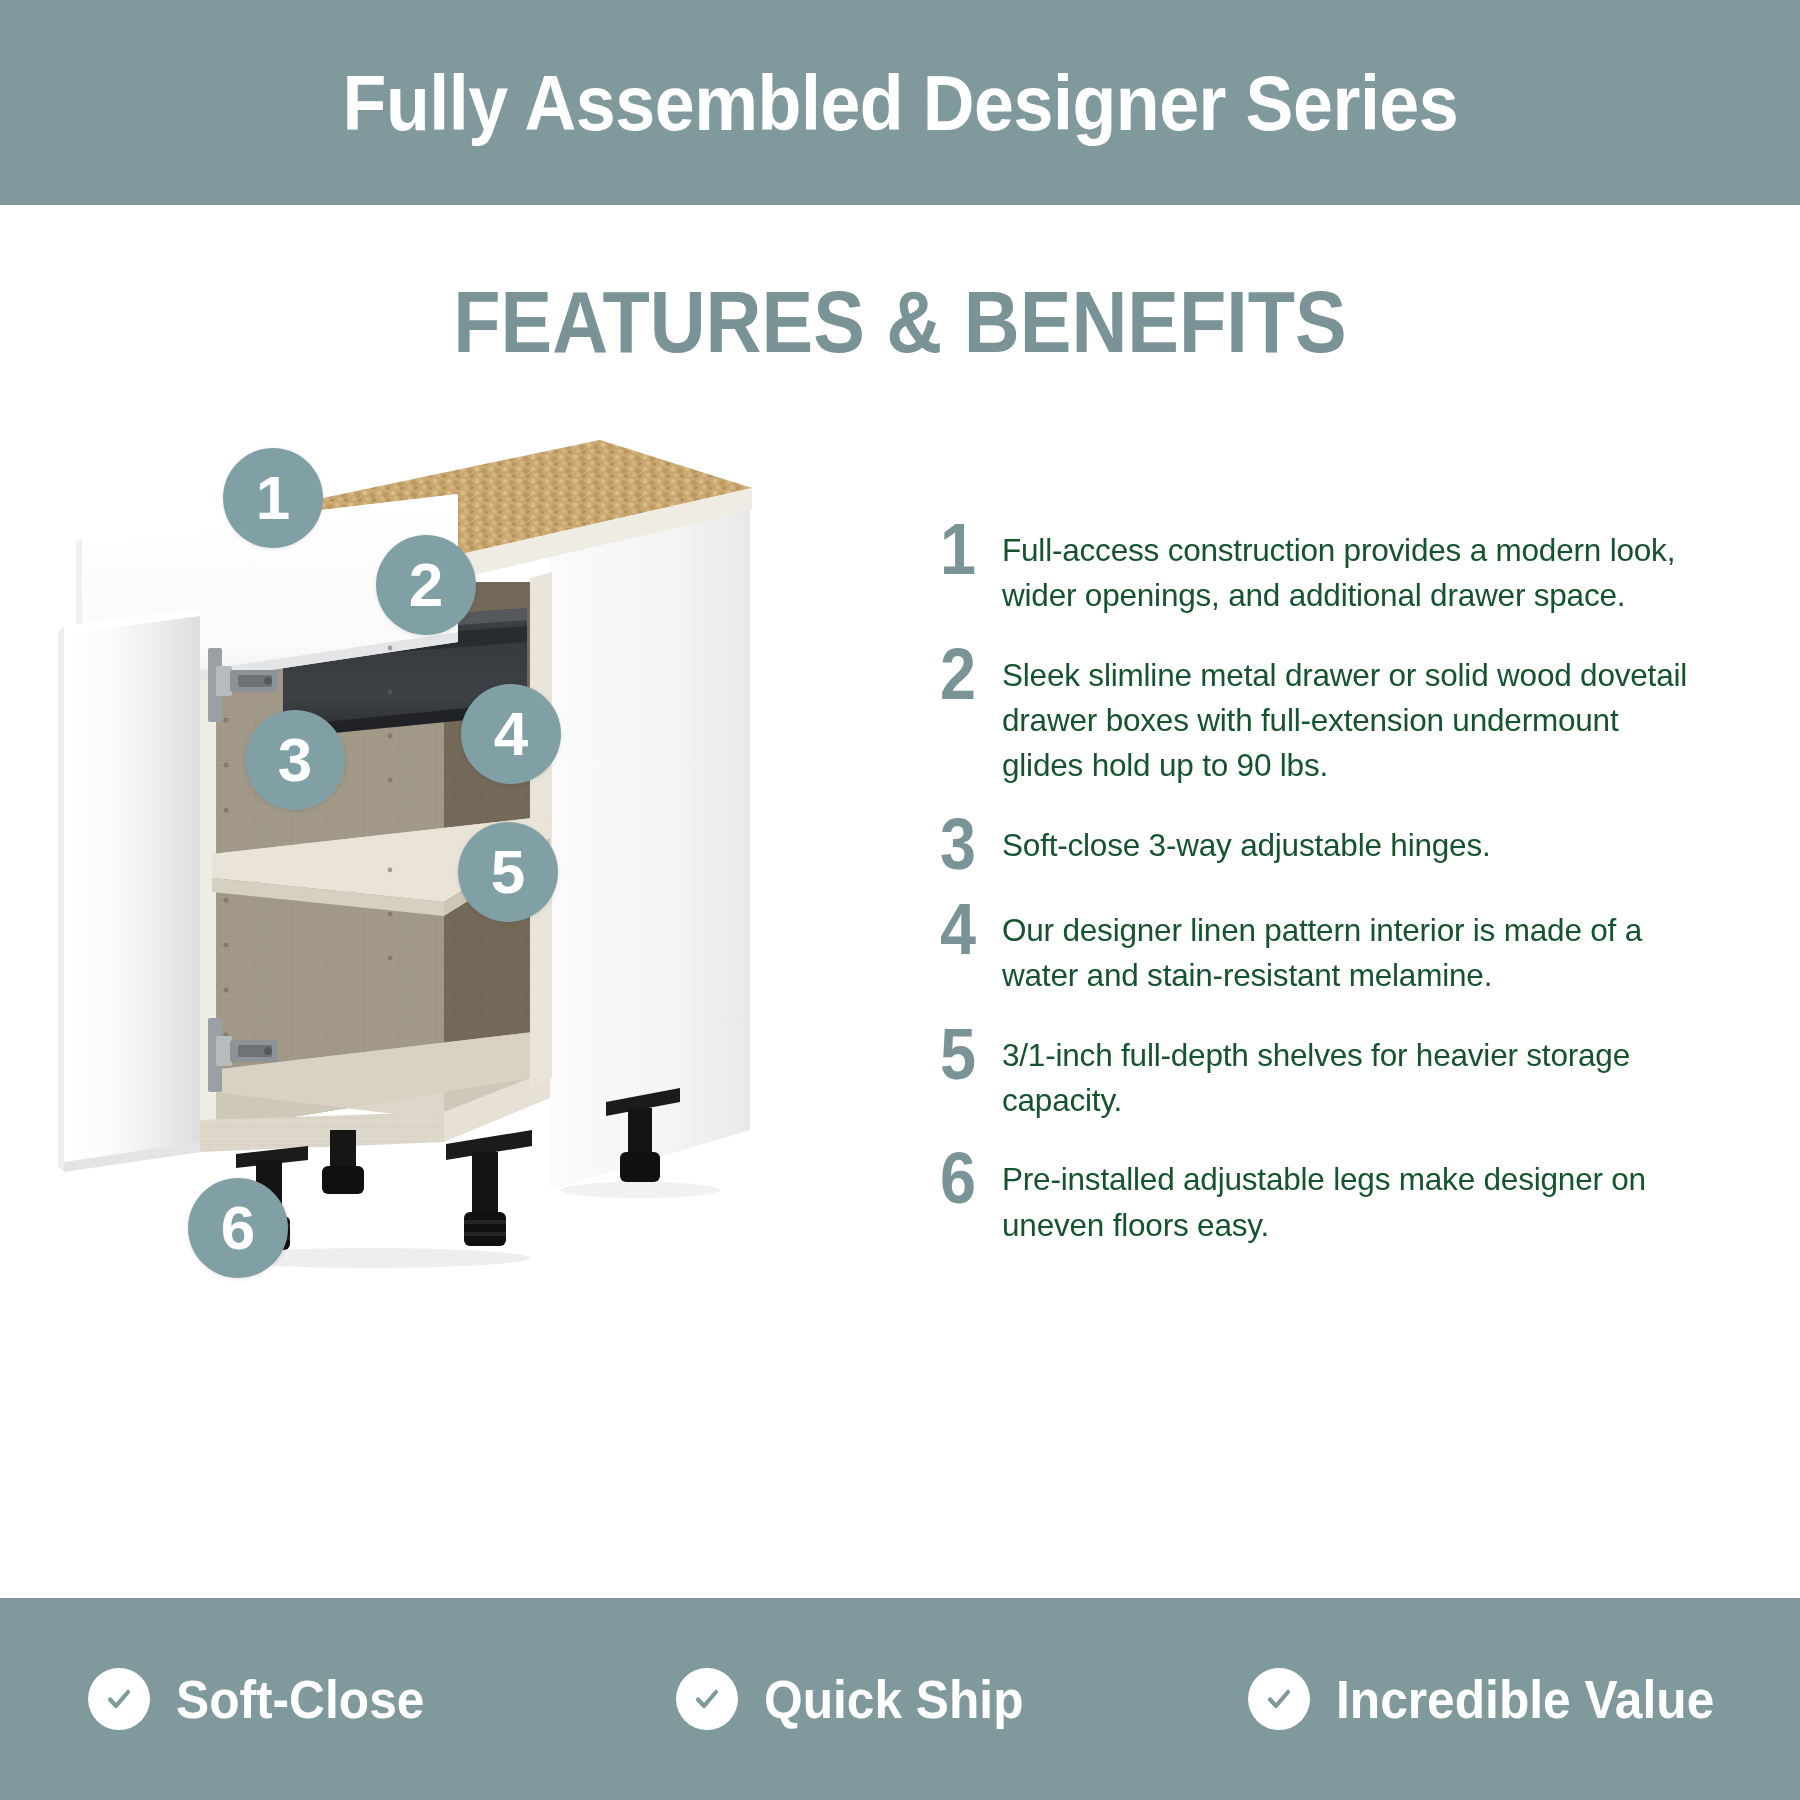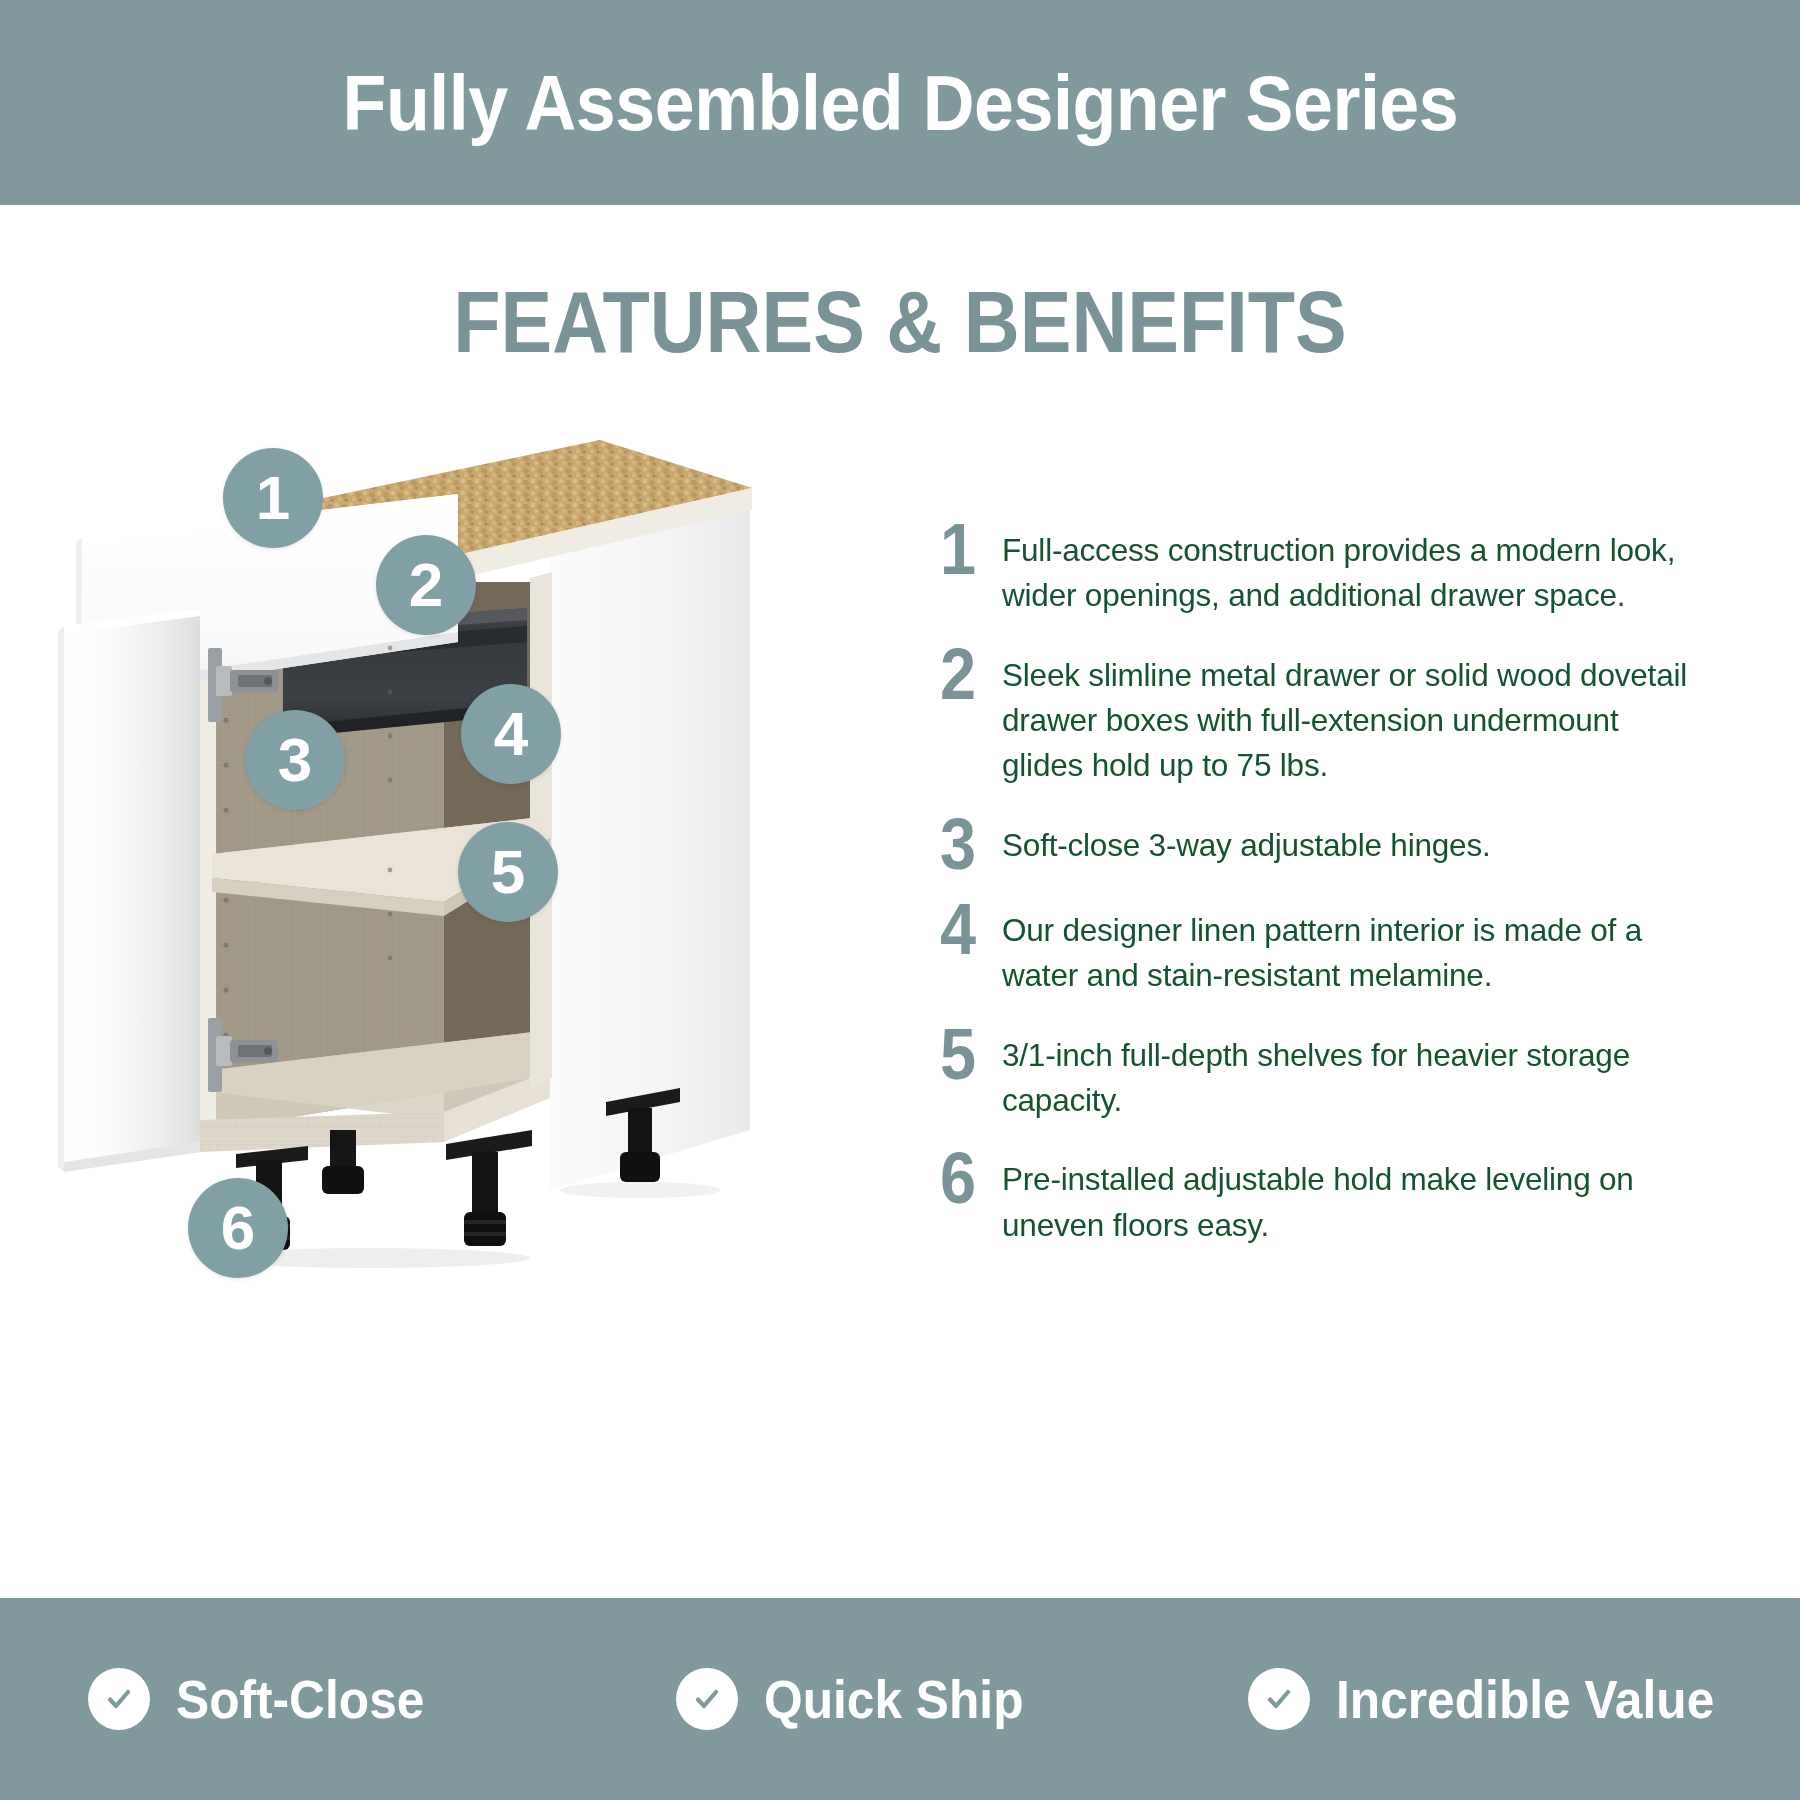--- a/index.html
+++ b/index.html
@@ -327,41 +327,41 @@
 
   <div class="feature-list">
 
     <div class="feature-item">
       <div class="feature-num">1</div>
       <div class="feature-text">Full-access construction provides a modern look, wider openings, and additional drawer space.</div>
     </div>
 
     <div class="feature-item">
       <div class="feature-num">2</div>
-      <div class="feature-text">Sleek slimline metal drawer or solid wood dovetail drawer boxes with full-extension undermount glides hold up to 75 lbs.</div>
+      <div class="feature-text">Sleek slimline metal drawer or solid wood dovetail drawer boxes with full-extension undermount glides hold up to 90 lbs.</div>
     </div>
 
     <div class="feature-item">
       <div class="feature-num">3</div>
       <div class="feature-text">Soft-close 3-way adjustable hinges.</div>
     </div>
 
     <div class="feature-item">
       <div class="feature-num">4</div>
       <div class="feature-text">Our designer linen pattern interior is made of a water and stain-resistant melamine.</div>
     </div>
 
     <div class="feature-item">
       <div class="feature-num">5</div>
       <div class="feature-text">3/1-inch full-depth shelves for heavier storage capacity.</div>
     </div>
 
     <div class="feature-item">
       <div class="feature-num">6</div>
-      <div class="feature-text">Pre-installed adjustable hold make leveling on uneven floors easy.</div>
+      <div class="feature-text">Pre-installed adjustable legs make designer on uneven floors easy.</div>
     </div>
 
   </div>
 
   <div class="footer-band">
 
     <div class="footer-badge" style="left:88px; top:70px;">
       <div class="badge-circle">
         <svg width="34" height="34" viewBox="0 0 34 34">
           <path d="M8 17.5 L14 24 L26 10" fill="none" stroke="#7f999d" stroke-width="4.2" stroke-linecap="round" stroke-linejoin="round"></path>

